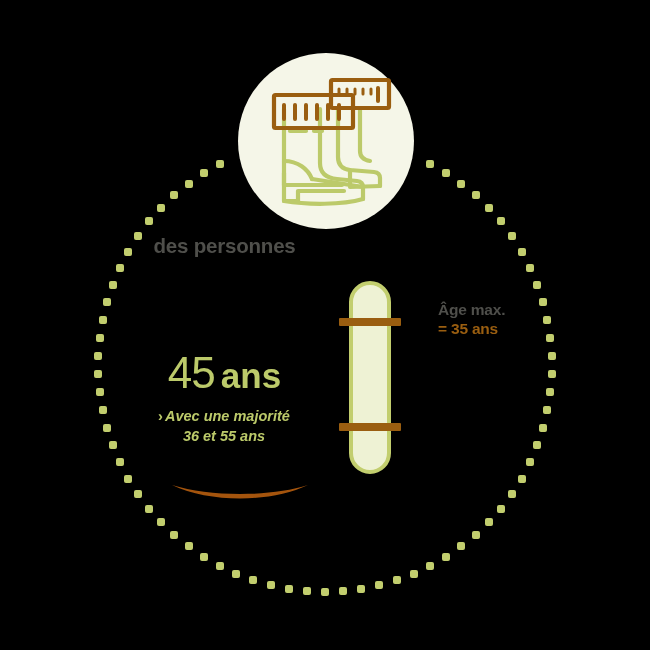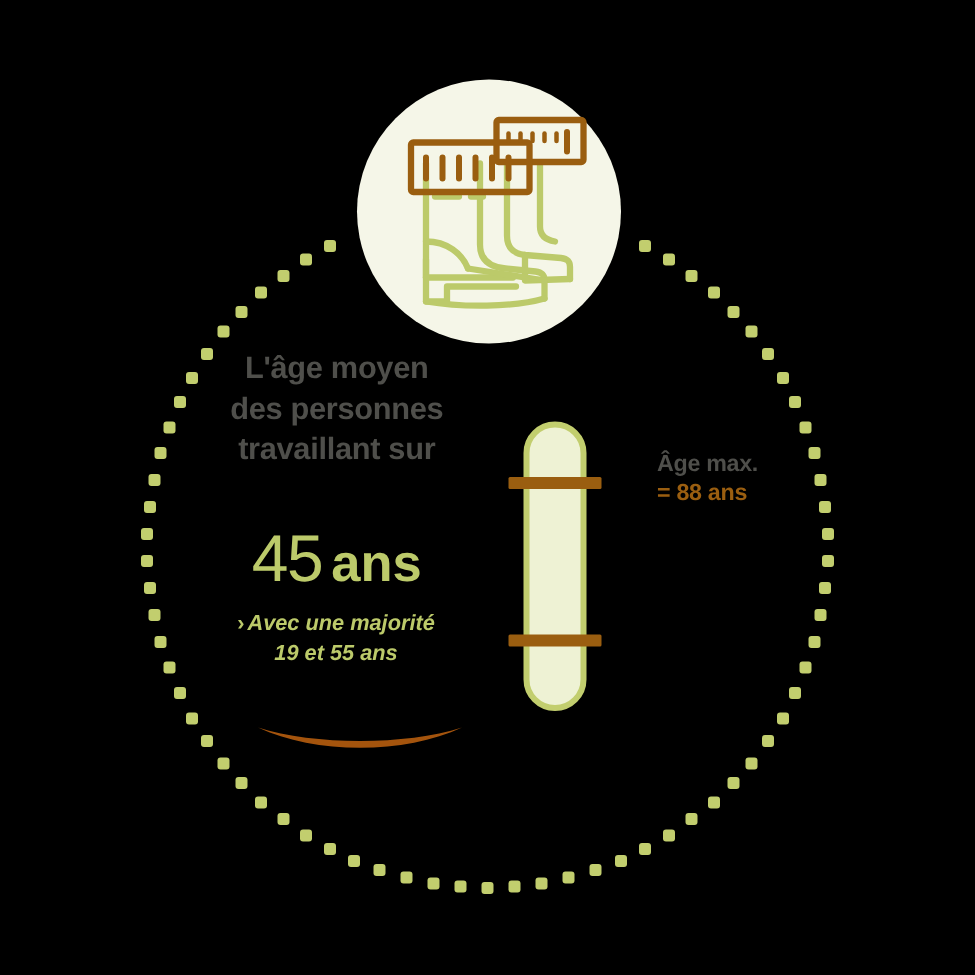--- a/index.html
+++ b/index.html
@@ -275,40 +275,38 @@
         <path d="M101 36 L101 41"></path>
         <path d="M109 36 L109 41"></path>
         <path d="M117 36 L117 41"></path>
         <path d="M125 36 L125 41"></path>
         <path d="M133 36 L133 41"></path>
       </g>
     </svg>
   </div>
 
   <div id="headline">
-    <div>L'âge moyen</div>
     <div>des personnes</div>
-    <div>travaillant sur</div>
   </div>
 
   <div id="big-stat">
     <span id="big-stat-number">45</span><span id="big-stat-unit">ans</span>
   </div>
 
   <div id="sub-note">
     <div><span class="chev">›</span><span>Avec une majorité</span></div>
-    <div>19 et 55 ans</div>
+    <div>36 et 55 ans</div>
   </div>
 
   <svg id="smile-arc" viewBox="0 0 140 30">
     <path d="M2 4 C40 22 100 22 138 4 C100 16 40 16 2 4 Z" fill="#a4540d"></path>
   </svg>
 
   <div id="gauge"></div>
   <div class="gauge-tick" id="gauge-tick-max"></div>
   <div class="gauge-tick" id="gauge-tick-min"></div>
 
   <div class="side-label" id="label-max">
     <span class="title">Âge max.</span>
-    <span class="value">= 88 ans</span>
+    <span class="value">= 35 ans</span>
   </div>
 
 </div>
 
 </body></html>

